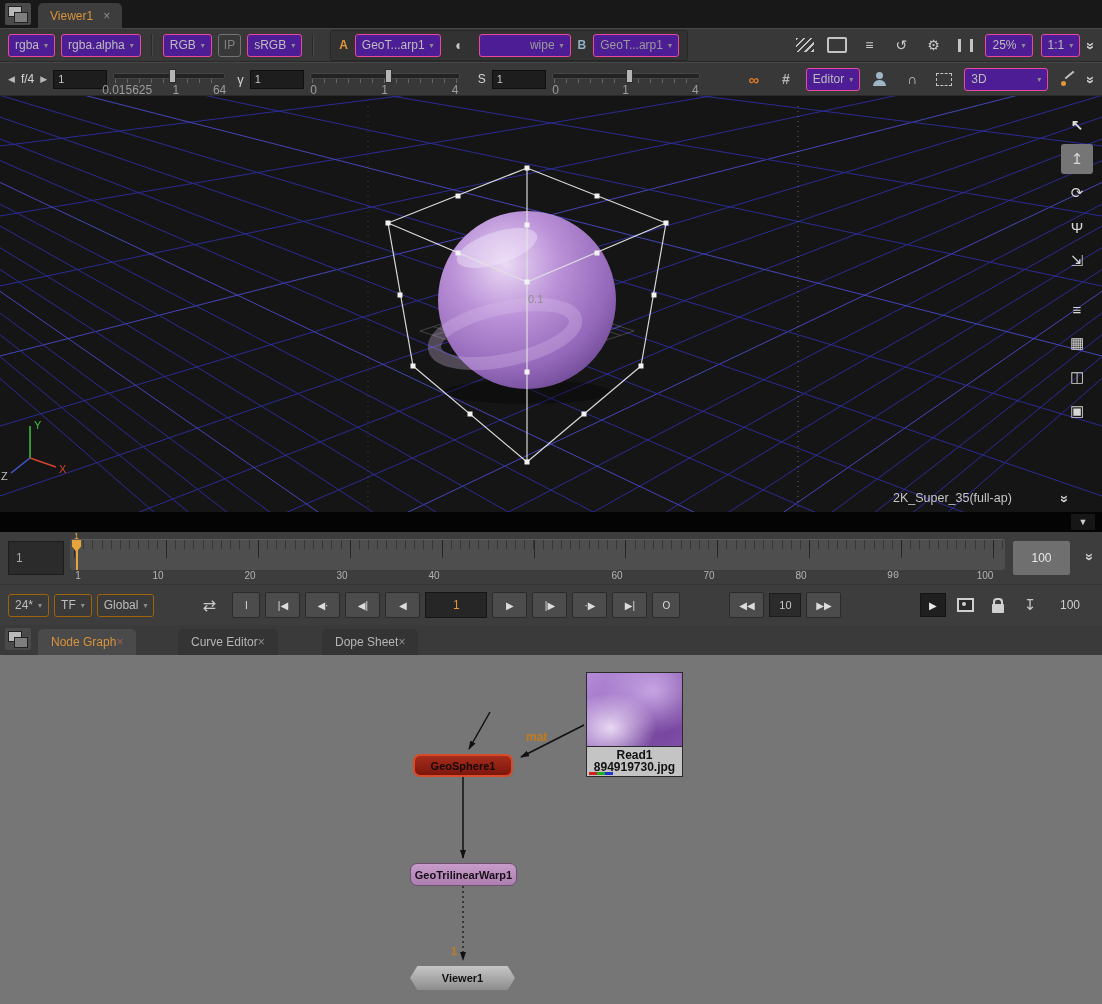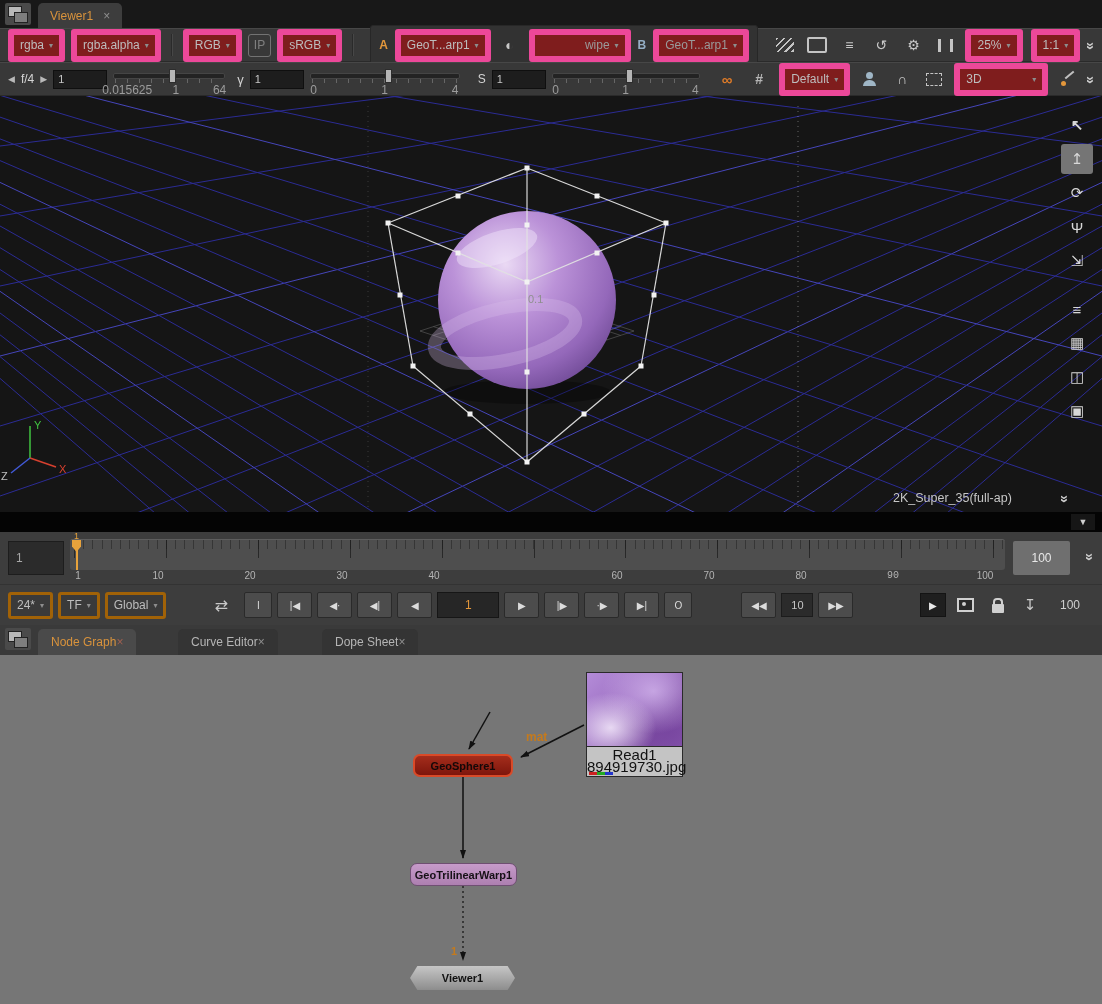--- a/index.html
+++ b/index.html
@@ -12,21 +12,21 @@
   .pane-icon::after{content:"";position:absolute;left:9px;top:9px;width:12px;height:9px;background:#7e7e7e;border:1px solid #222;}
   .viewer-tab{position:absolute;left:38px;top:3px;height:25px;background:#3d3d3d;border-radius:5px 5px 0 0;
               display:flex;align-items:center;gap:10px;padding:0 12px;}
   .viewer-tab .lbl{color:#d9933c;}
   .close-x{color:#8f8f8f;font-size:12px;}
   
   .toolbar1,.toolbar2{position:absolute;left:0;width:1102px;height:34px;background:#383838;
       border-top:1px solid #474747;border-bottom:1px solid #2a2a2a;display:flex;align-items:center;
       padding:0 8px;box-sizing:border-box;gap:6px;}
   .toolbar1{top:28px;} .toolbar2{top:62px;}
-  .combo{display:inline-flex;align-items:center;gap:5px;background:#7f1d1d;border:6px solid #ec4899;
+  .combo{display:inline-flex;align-items:center;gap:5px;background:#4c1d95;border:1px solid #ec4899;
          border-radius:3px;padding:0 6px;height:21px;color:#bdbdbd;white-space:nowrap;}
   .combo .arr{font-size:8px;color:#8d8d8d;}
   .flatbtn{display:inline-flex;align-items:center;justify-content:center;height:21px;padding:0 5px;
            border:1px solid #737373;border-radius:3px;color:#7f7f7f;}
   .inset{display:flex;align-items:center;gap:7px;background:#323232;border:1px solid #272727;
          border-radius:3px;padding:3px 8px;margin:0 6px;}
   .ab-label{font-weight:bold;}
   .a-col{color:#e3973b;} .b-col{color:#94aec4;}
   .vdiv{width:0;height:22px;border-left:1px solid #2a2a2a;border-right:1px solid #474747;margin:0 4px;}
   .icon-btn{display:inline-flex;align-items:center;justify-content:center;width:24px;height:22px;color:#c8c8c8;font-size:14px;}
@@ -84,21 +84,21 @@
   .ph-marker{position:absolute;left:0;top:0;width:9px;height:12px;background:#e8a33c;
              clip-path:polygon(0 0,100% 0,100% 55%,50% 100%,0 55%);}
   .ph-line{position:absolute;left:4px;top:2px;width:2px;height:28px;background:#e8a33c;}
   .ph-label{position:absolute;left:74px;top:-1px;font-size:9px;color:#e8a33c;}
   .range-end-box{position:absolute;left:1013px;top:9px;width:57px;height:34px;background:#6f6f6f;border-radius:2px;
                  color:#e8e8e8;display:flex;align-items:center;justify-content:center;}
   .tl-chev{position:absolute;right:9px;top:16px;}
   
   .transport{position:absolute;left:0;top:584px;width:1102px;height:41px;background:#3d3d3d;border-top:1px solid #333;
              display:flex;align-items:center;padding:0 8px;box-sizing:border-box;gap:5px;}
-  .tp-combo{background:#3a3a3a;border:3px solid #a16207;}
+  .tp-combo{background:#3a3a3a;border:1px solid #a16207;}
   .tp-btn{min-width:27px;height:24px;background:#4c4c4c;border:1px solid #2a2a2a;border-radius:2px;color:#dcdcdc;
           font-size:10px;display:inline-flex;align-items:center;justify-content:center;padding:0 3px;white-space:nowrap;}
   .tp-small{min-width:20px;}
   .frame-box{width:60px;height:24px;background:#262626;border:1px solid #161616;color:#e3973b;
              display:flex;align-items:center;justify-content:center;}
   .step-field{width:26px;height:20px;background:#2b2b2b;border:1px solid #1c1c1c;color:#c6c6c6;
               text-align:center;font-size:11px;font-family:"Liberation Sans",sans-serif;}
   .dark-btn{width:24px;height:22px;background:#1f1f1f;border:1px solid #141414;color:#e8e8e8;
             display:inline-flex;align-items:center;justify-content:center;font-size:10px;}
   .snap-icon{width:13px;height:10px;border:2px solid #d0d0d0;position:relative;background:#2a2a2a;}
@@ -124,21 +124,21 @@
   .node-viewer{left:410px;top:311px;width:105px;height:24px;background:linear-gradient(#c6c6c6,#8d8d8d);
                clip-path:polygon(7% 0,93% 0,100% 50%,93% 100%,7% 100%,0 50%);color:#111;}
   .read-node{position:absolute;left:586px;top:17px;width:97px;}
   .read-thumb{height:75px;border:1px solid #2a2a2a;box-sizing:border-box;
       background:
         radial-gradient(ellipse at 25% 75%, rgba(240,228,248,.9) 0%, rgba(240,228,248,0) 45%),
         radial-gradient(ellipse at 70% 25%, rgba(210,180,236,.8) 0%, rgba(210,180,236,0) 55%),
         radial-gradient(ellipse at 85% 80%, rgba(120,70,160,.9) 0%, rgba(120,70,160,0) 50%),
         linear-gradient(135deg,#b48cd8 0%,#9a6cc0 45%,#7a4aa0 75%,#8a5ab0 100%);}
   .read-label{position:relative;background:#c4c4c4;border:1px solid #2a2a2a;border-top:none;text-align:center;
-              font-size:15px;color:#111;font-weight:normal;line-height:12px;padding:2px 0 3px;}
+              font-size:12px;color:#111;font-weight:bold;line-height:12px;padding:2px 0 3px;}
   .chan-strip{position:absolute;left:2px;bottom:1px;display:flex;}
   .chan-strip i{width:8px;height:3px;display:block;}
   .chan-r{background:#cc2222;} .chan-g{background:#22aa22;} .chan-b{background:#2233cc;}
 </style>
 </head>
 <body>
 
 <div class="app">
 
   <div class="tabbar">
@@ -247,21 +247,21 @@
       <span class="slider-labels">
         <span style="left:4px;">0</span>
         <span style="left:50%;">1</span>
         <span style="left:97%;">4</span>
       </span>
     </span>
     <span class="right-cluster">
       <span class="icon-btn stereo-icon">∞</span>
       <span class="icon-btn hash-icon">#</span>
       <span class="combo">
-        <span>Default</span>
+        <span>Editor</span>
         <span class="arr">▾</span>
       </span>
       <span class="icon-btn">
           <i class="person-icon"></i>
         </span>
       <span class="icon-btn">∩</span>
       <span class="icon-btn">
           <i class="dash-icon"></i>
         </span>
       <span class="combo" style="min-width:70px;justify-content:space-between;">

